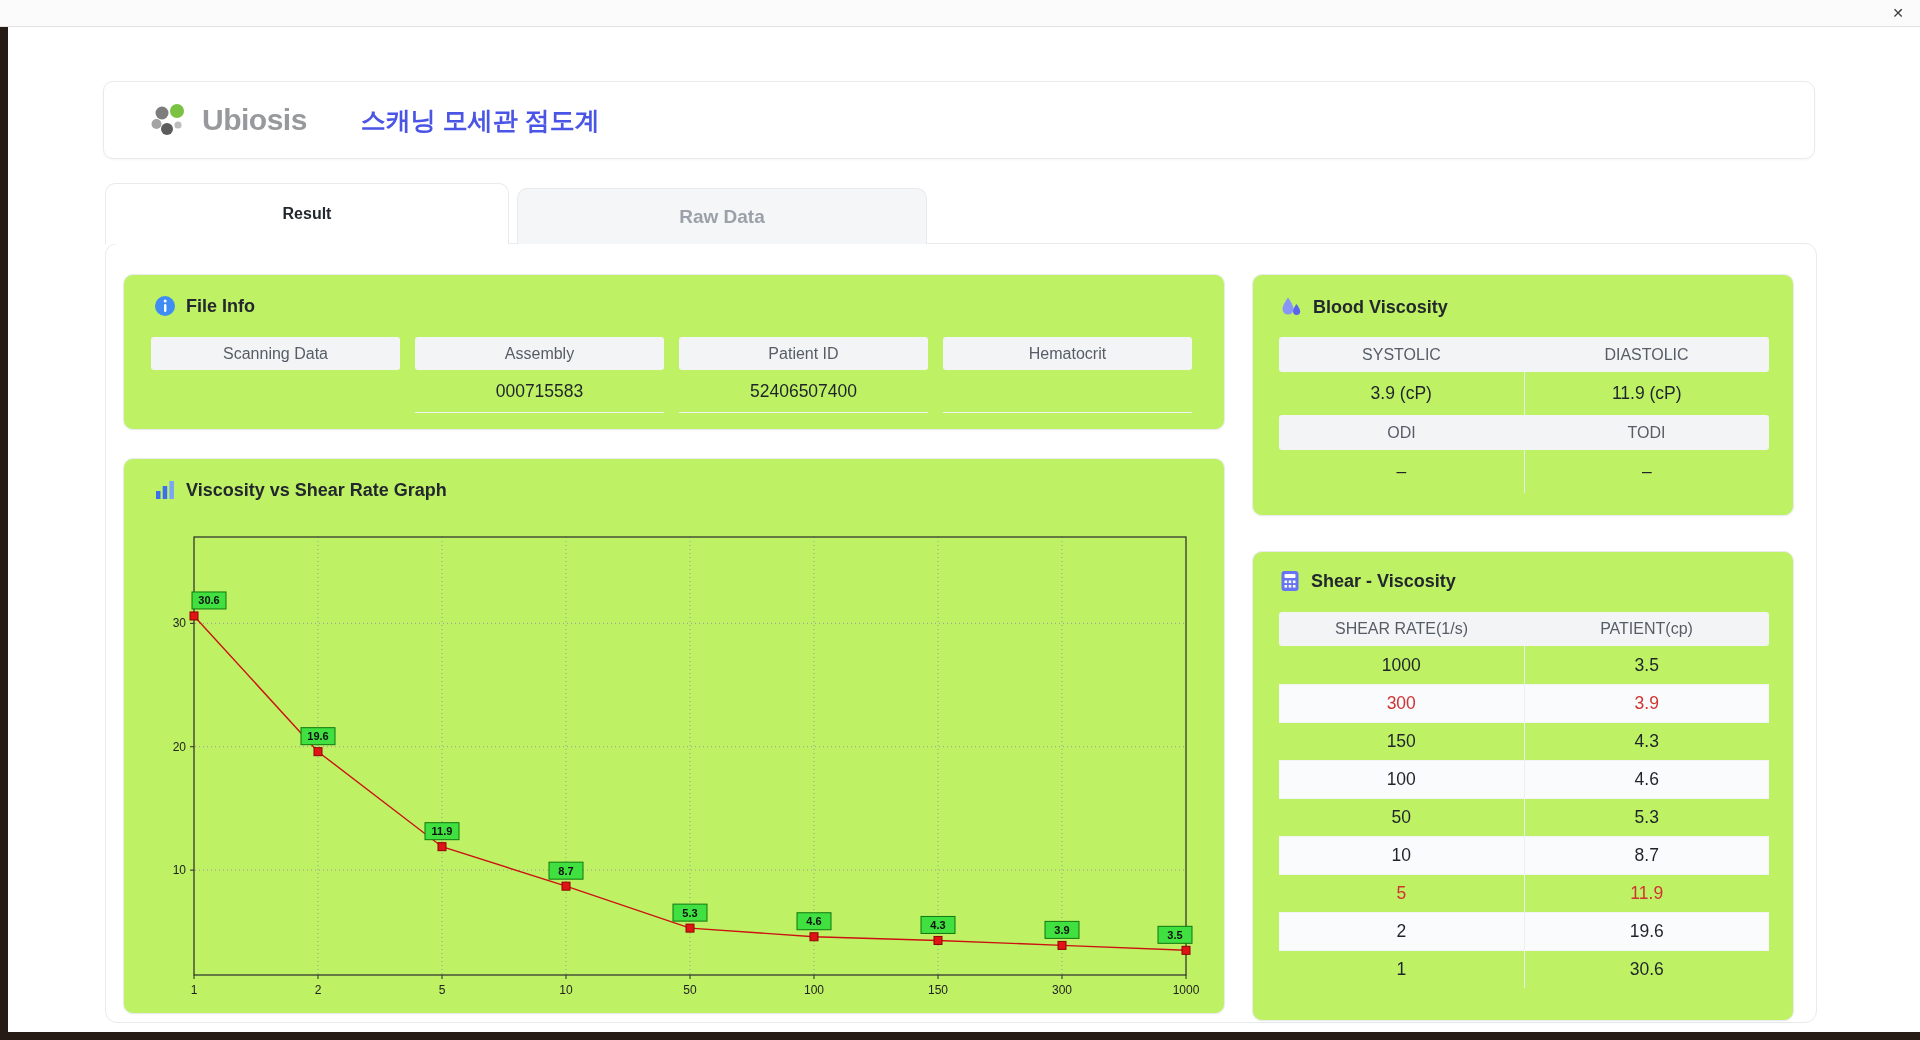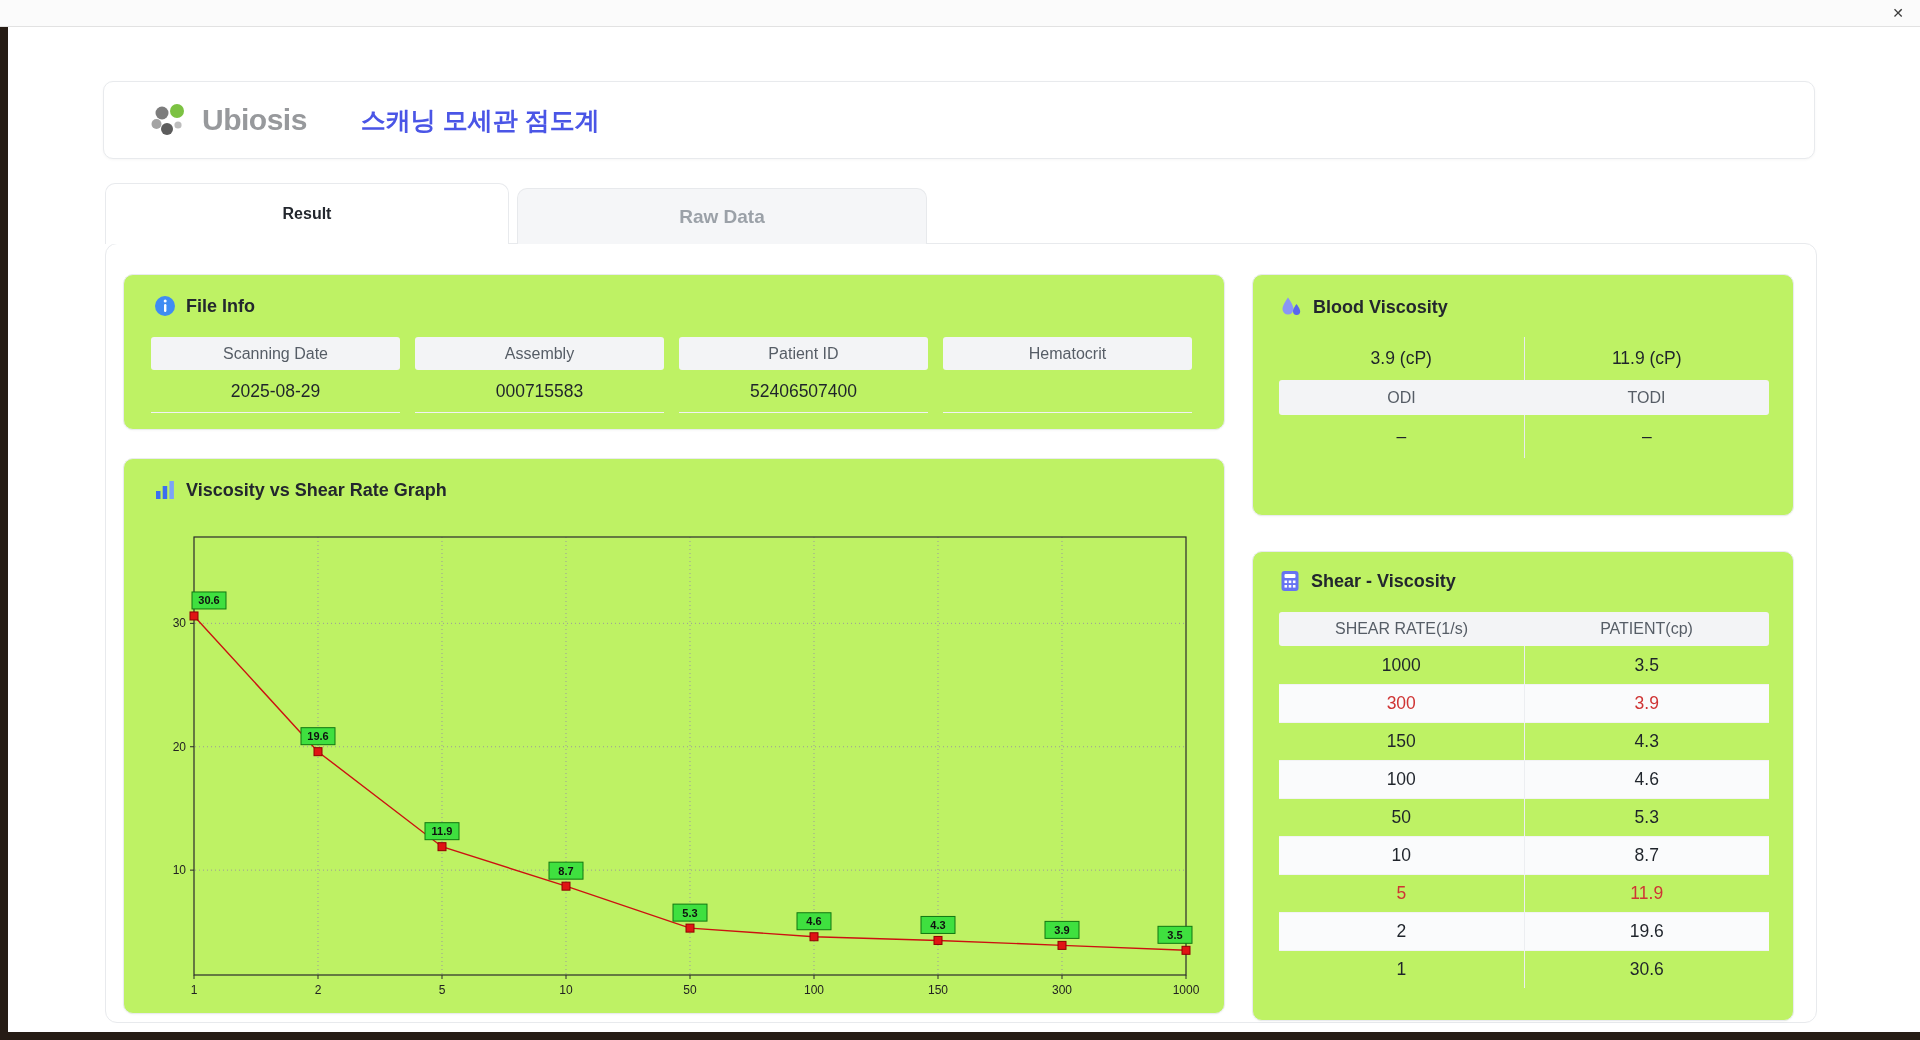--- a/index.html
+++ b/index.html
@@ -103,22 +103,21 @@
       <div class="card-title-row">
         <svg width="22" height="22" viewBox="0 0 22 22">
           <circle cx="11" cy="11" r="10" fill="#3f8cf3"></circle>
           <rect x="10" y="9" width="2.4" height="8" rx="1.2" fill="#fff"></rect>
           <circle cx="11.2" cy="6" r="1.5" fill="#fff"></circle>
         </svg>
         <span class="card-title">File Info</span>
       </div>
       <div class="fi-columns">
         <div class="fi-col">
-          <div class="fi-head">Scanning Date</div>
-          <div class="fi-val">2025-08-29</div>
+          <div class="fi-head">Scanning Data</div>
         </div>
         <div class="fi-col">
           <div class="fi-head">Assembly</div>
           <div class="fi-val">000715583</div>
         </div>
         <div class="fi-col">
           <div class="fi-head">Patient ID</div>
           <div class="fi-val">52406507400</div>
         </div>
         <div class="fi-col">
@@ -206,20 +205,24 @@
 
     <div class="card blood-card">
       <div class="card-title-row">
         <svg width="24" height="24" viewBox="0 0 24 24">
           <path d="M9 2.5 C9 2.5 3.5 10 3.5 14 a5.5 5.5 0 0 0 11 0 C14.5 10 9 2.5 9 2.5 Z" fill="#8a96f5"></path>
           <path d="M17.5 9 C17.5 9 14 13.6 14 16.3 a3.6 3.6 0 0 0 7.2 0 C21.2 13.6 17.5 9 17.5 9 Z" fill="#5866ee"></path>
         </svg>
         <span class="card-title">Blood Viscosity</span>
       </div>
       <div class="bv-table">
+        <div class="bv-row bv-head">
+          <div class="bv-cell">SYSTOLIC</div>
+          <div class="bv-cell">DIASTOLIC</div>
+        </div>
         <div class="bv-row bv-val">
           <div class="bv-cell">3.9 (cP)</div>
           <div class="bv-cell">11.9 (cP)</div>
         </div>
         <div class="bv-row bv-head">
           <div class="bv-cell">ODI</div>
           <div class="bv-cell">TODI</div>
         </div>
         <div class="bv-row bv-val">
           <div class="bv-cell">–</div>

